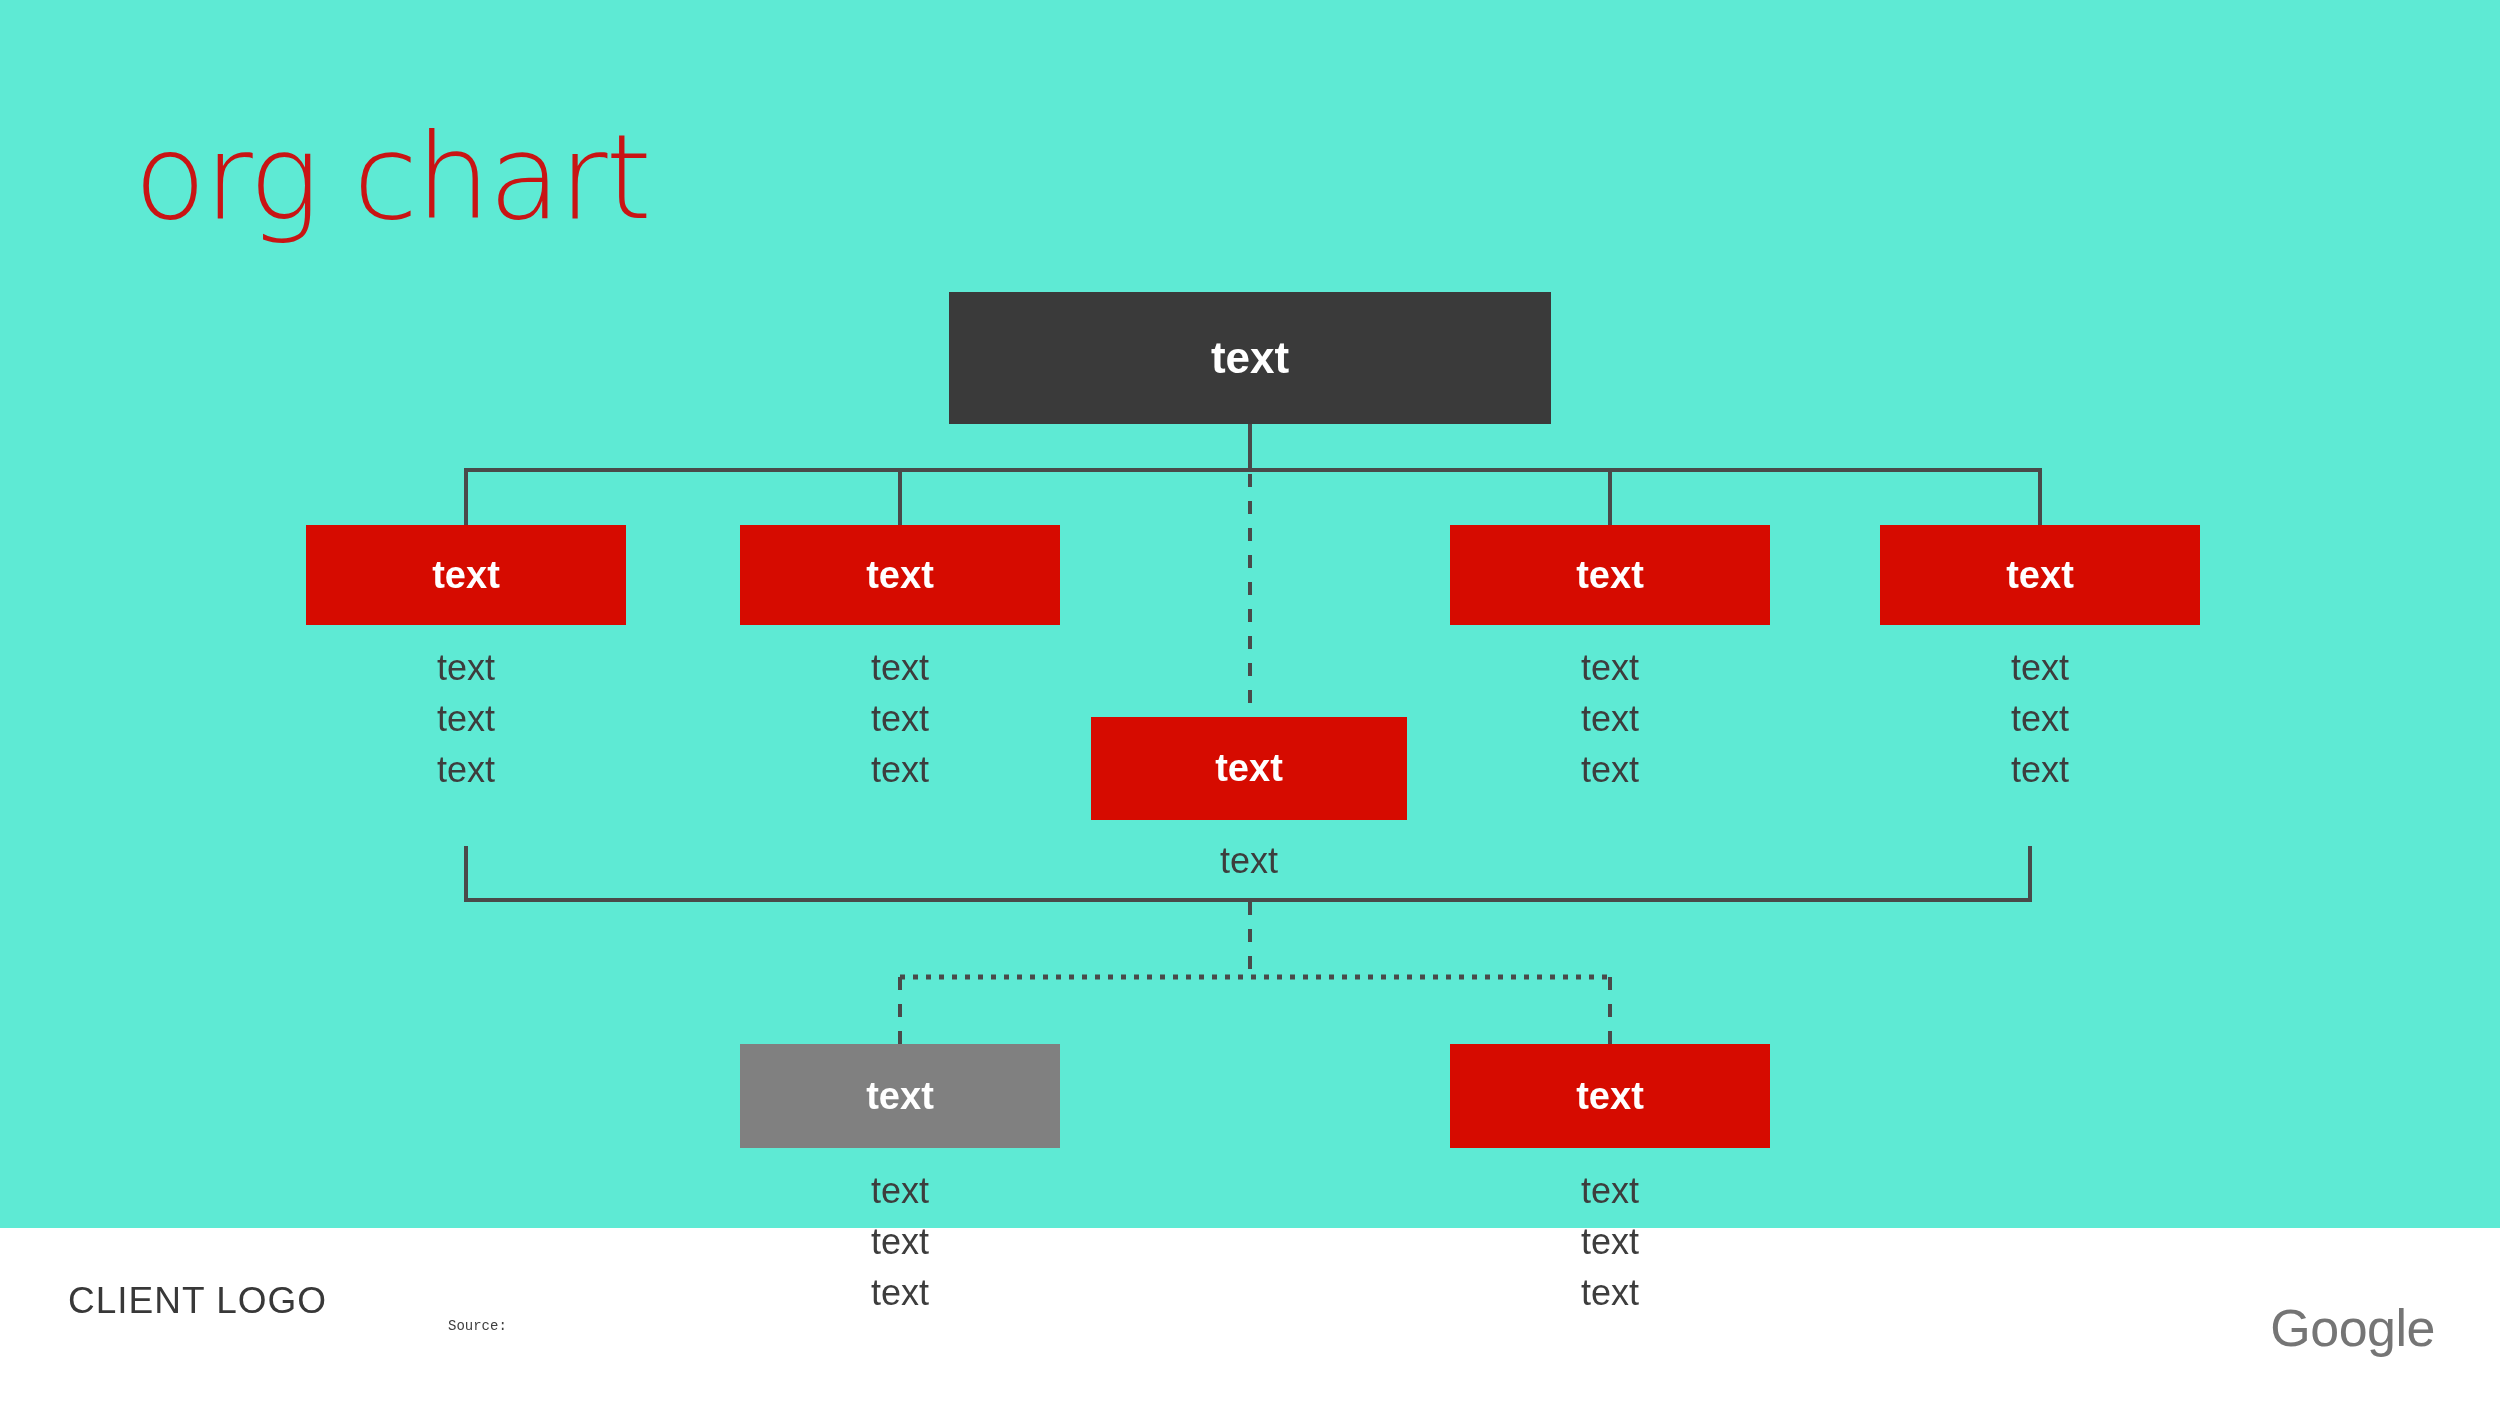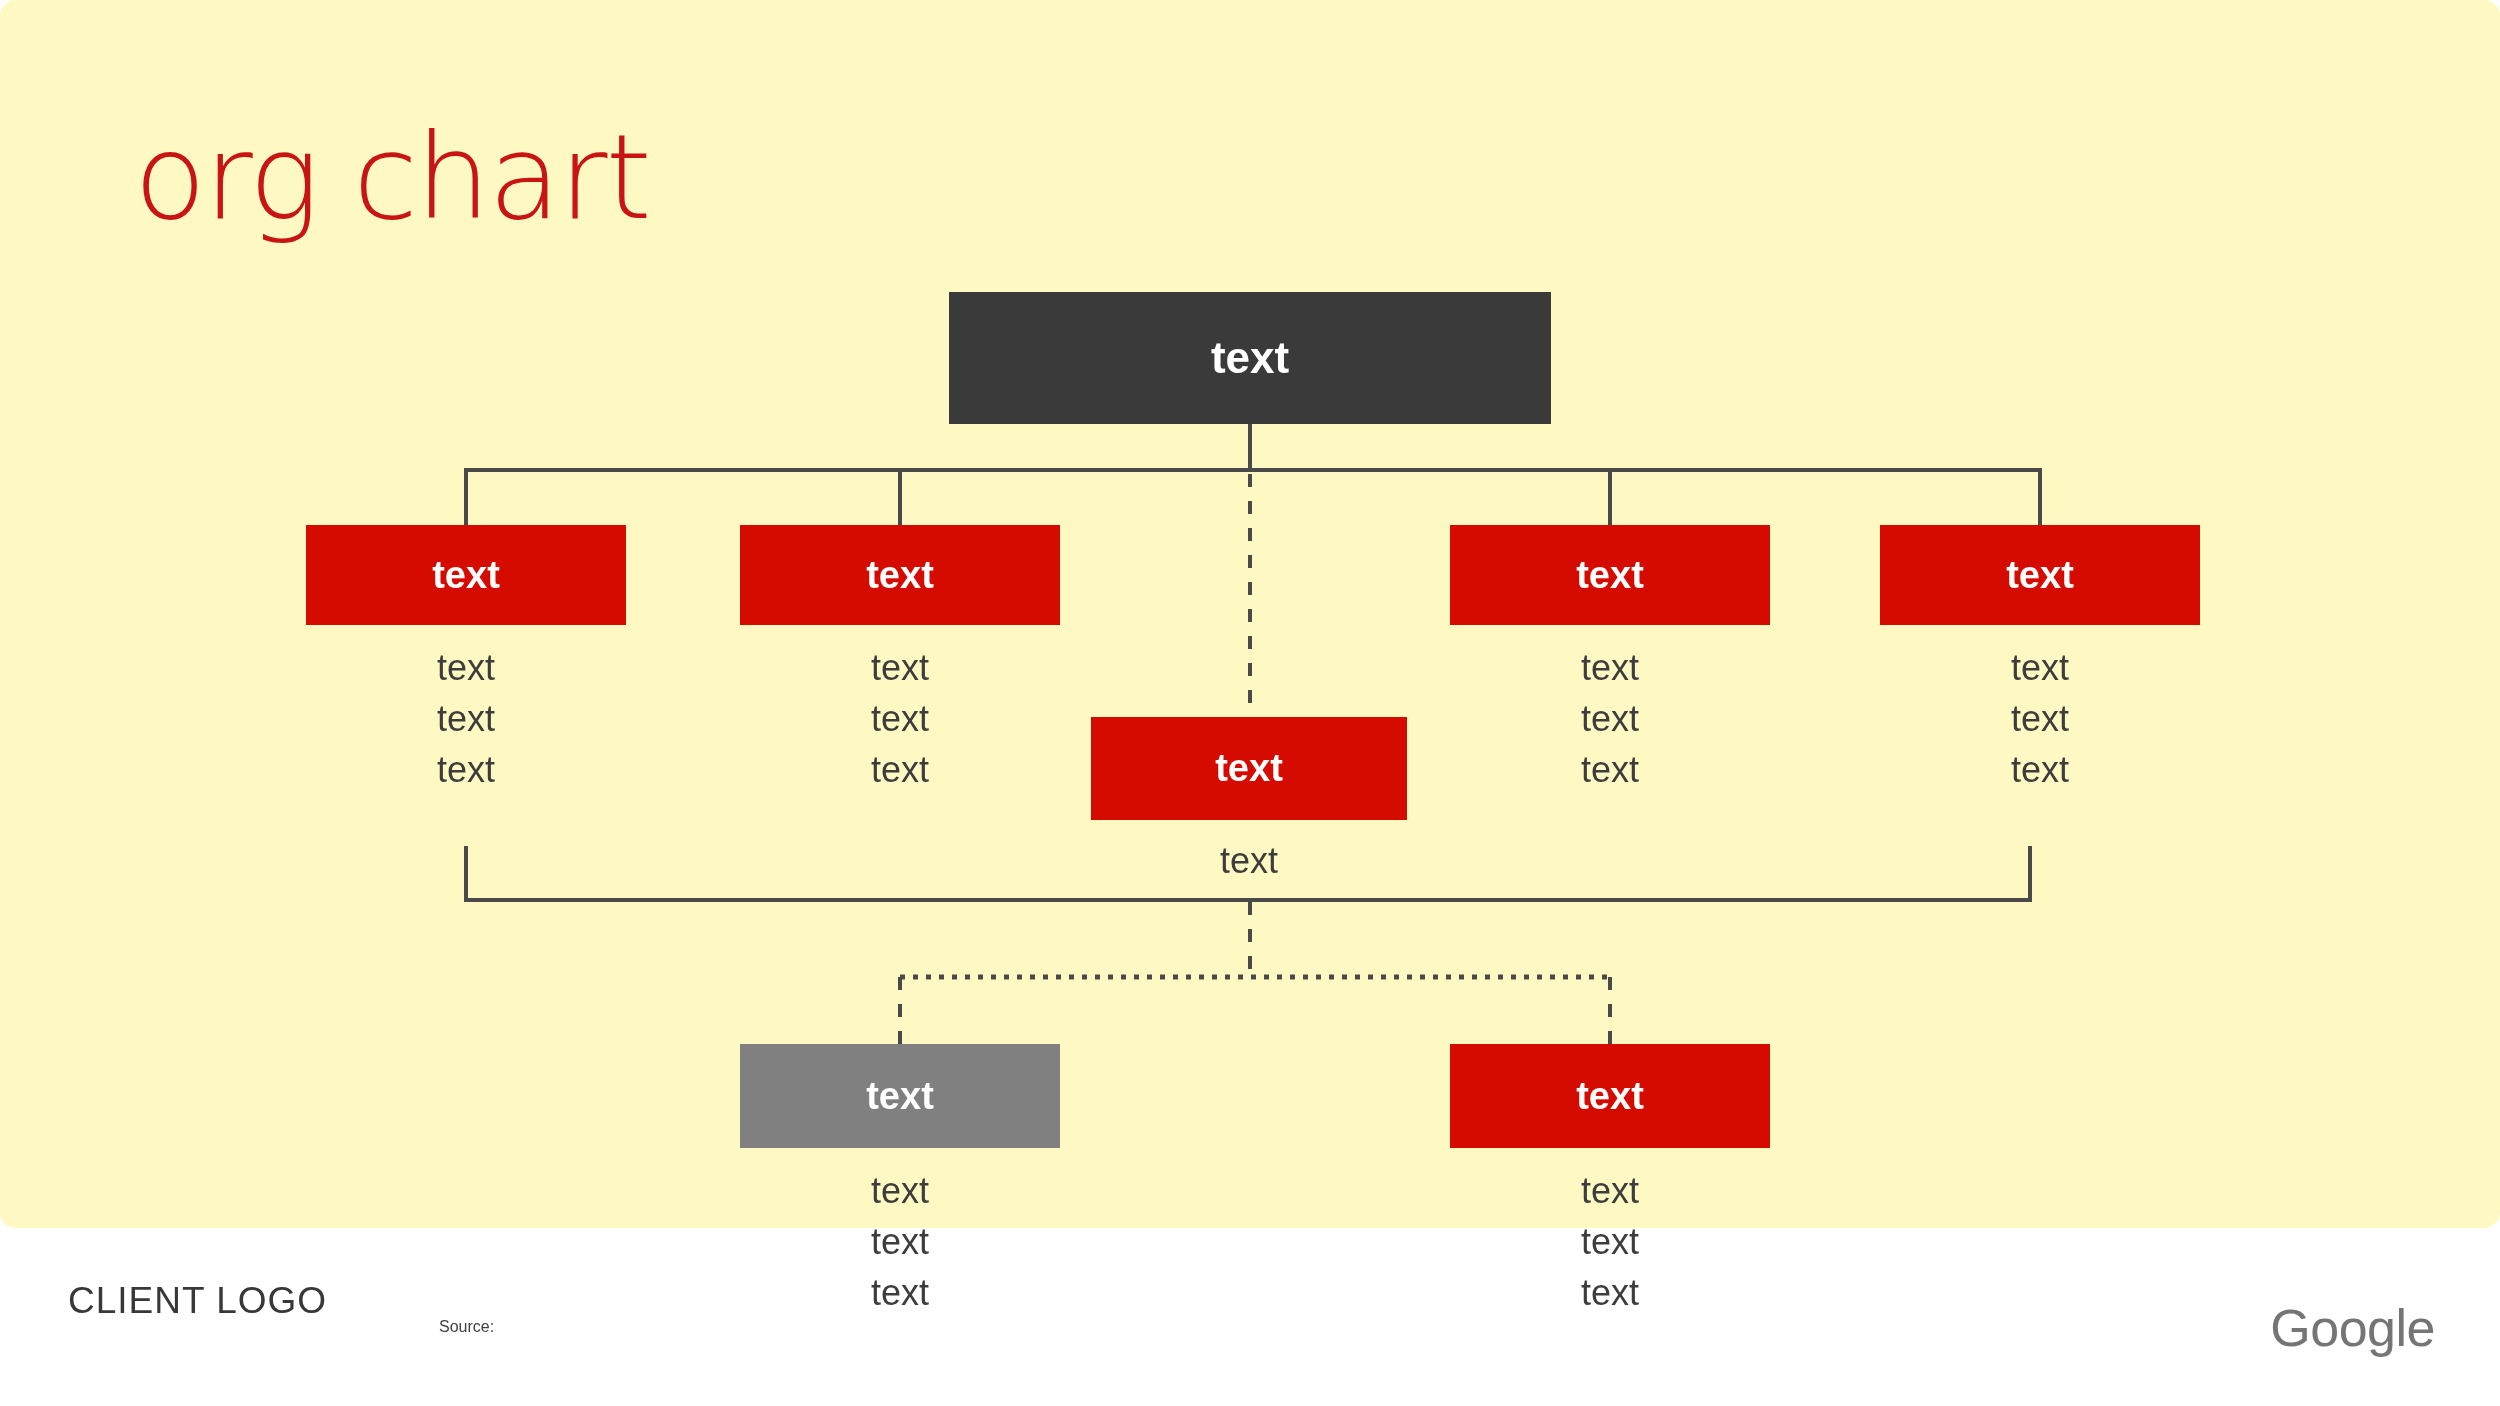--- a/index.html
+++ b/index.html
@@ -1,17 +1,17 @@
 <!DOCTYPE html>
 <html><head>
 <meta charset="utf-8">
 <style>
   html,body{margin:0;padding:0;background:#ffffff;}
   body{width:2500px;height:1406px;overflow:hidden;font-family:"Liberation Sans",sans-serif;}
-  .slide{position:relative;width:2500px;height:1228px;background:#fef9c3;border-radius:16px;}
+  .slide{position:relative;width:2500px;height:1228px;background:#5eead4;}
 
   .slide-title{
     position:absolute;left:134px;top:108px;
     font-family:"DejaVu Sans","Liberation Sans",sans-serif;
     font-weight:200;font-size:118px;letter-spacing:-2px;
     color:#C91414;white-space:nowrap;
   }
 
   .connectors{position:absolute;left:0;top:0;width:2500px;height:1406px;}
 
@@ -30,22 +30,22 @@
   .caption{
     position:absolute;text-align:center;
     color:#3D3D3D;font-size:36px;line-height:50px;
   }
 
   .client-logo{
     position:absolute;left:68px;top:1280px;
     font-size:37px;font-weight:normal;letter-spacing:1px;color:#383838;
   }
   .source{
-    position:absolute;left:439px;top:1318px;
-    font-size:16px;color:#3F3F3F;
+    position:absolute;left:448px;top:1318px;
+    font-size:14px;color:#3F3F3F;font-family:Liberation Mono, monospace;
   }
   .google-logo{
     position:absolute;right:65px;top:1298px;
     font-size:52px;font-weight:500;letter-spacing:-0.5px;color:#757575;
   }
 </style>
 </head>
 <body>
 
 <div class="slide">

